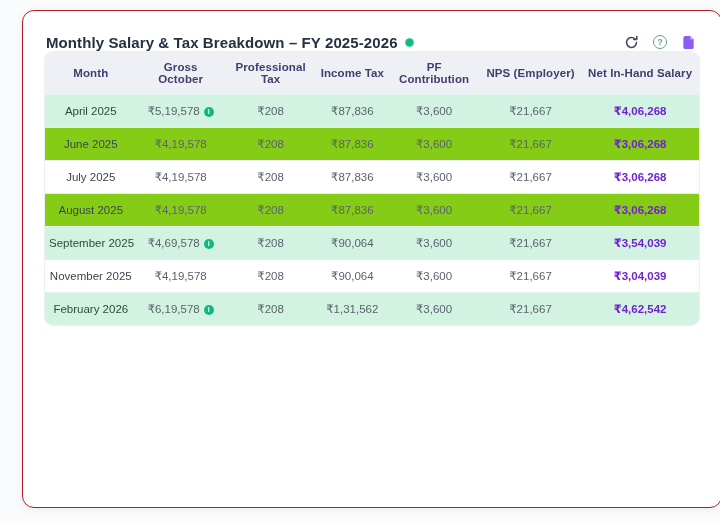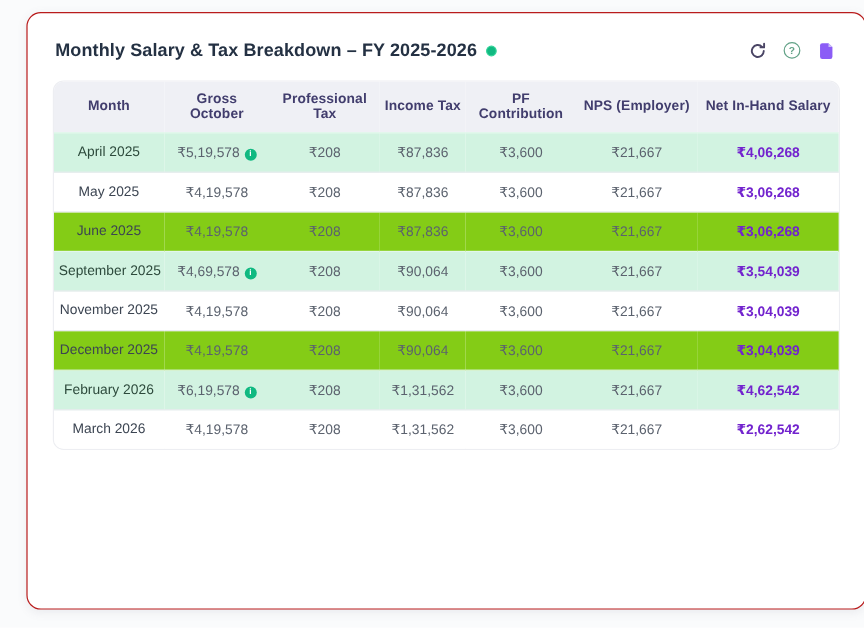--- a/index.html
+++ b/index.html
@@ -49,21 +49,21 @@
   .help-ring {
     width: 14px; height: 14px;
     border-radius: 50%;
     border: 1.4px solid #62a287;
     color: #62a287;
     font-size: 8.5px; font-weight: 700;
     display: inline-flex; align-items: center; justify-content: center;
     line-height: 1;
   }
   .table-wrap {
-    margin-top: 16px;
+    margin-top: 0;
     border-radius: 9px;
     overflow: hidden;
     border: 1px solid #edeef2;
   }
   table { width: 100%; border-collapse: collapse; table-layout: fixed; }
   thead th {
     background: #eff0f5;
     color: #413d6d;
     font-size: 11.5px;
     font-weight: 700;
@@ -164,31 +164,40 @@
       <tbody>
           <tr class="hl">
     <td class="month-col">April 2025</td>
     <td><span>₹5,19,578</span><span class="info-badge">i</span></td>
     <td>₹208</td>
     <td>₹87,836</td>
     <td>₹3,600</td>
     <td>₹21,667</td>
     <td class="net-col">₹4,06,268</td>
   </tr>
-          <tr class="plain">
-    <td class="month-col">May 2025</td>
-    <td><span>₹4,19,578</span></td>
-    <td>₹208</td>
-    <td>₹87,836</td>
-    <td>₹3,600</td>
-    <td>₹21,667</td>
-    <td class="net-col">₹3,06,268</td>
-  </tr>
           <tr class="stripe">
     <td class="month-col">June 2025</td>
+    <td><span>₹4,19,578</span></td>
+    <td>₹208</td>
+    <td>₹87,836</td>
+    <td>₹3,600</td>
+    <td>₹21,667</td>
+    <td class="net-col">₹3,06,268</td>
+  </tr>
+          <tr class="plain">
+    <td class="month-col">July 2025</td>
+    <td><span>₹4,19,578</span></td>
+    <td>₹208</td>
+    <td>₹87,836</td>
+    <td>₹3,600</td>
+    <td>₹21,667</td>
+    <td class="net-col">₹3,06,268</td>
+  </tr>
+          <tr class="stripe">
+    <td class="month-col">August 2025</td>
     <td><span>₹4,19,578</span></td>
     <td>₹208</td>
     <td>₹87,836</td>
     <td>₹3,600</td>
     <td>₹21,667</td>
     <td class="net-col">₹3,06,268</td>
   </tr>
           <tr class="hl">
     <td class="month-col">September 2025</td>
     <td><span>₹4,69,578</span><span class="info-badge">i</span></td>
@@ -200,44 +209,26 @@
   </tr>
           <tr class="plain">
     <td class="month-col">November 2025</td>
     <td><span>₹4,19,578</span></td>
     <td>₹208</td>
     <td>₹90,064</td>
     <td>₹3,600</td>
     <td>₹21,667</td>
     <td class="net-col">₹3,04,039</td>
   </tr>
-          <tr class="stripe">
-    <td class="month-col">December 2025</td>
-    <td><span>₹4,19,578</span></td>
-    <td>₹208</td>
-    <td>₹90,064</td>
-    <td>₹3,600</td>
-    <td>₹21,667</td>
-    <td class="net-col">₹3,04,039</td>
-  </tr>
           <tr class="hl">
     <td class="month-col">February 2026</td>
     <td><span>₹6,19,578</span><span class="info-badge">i</span></td>
     <td>₹208</td>
     <td>₹1,31,562</td>
     <td>₹3,600</td>
     <td>₹21,667</td>
     <td class="net-col">₹4,62,542</td>
   </tr>
-          <tr class="plain">
-    <td class="month-col">March 2026</td>
-    <td><span>₹4,19,578</span></td>
-    <td>₹208</td>
-    <td>₹1,31,562</td>
-    <td>₹3,600</td>
-    <td>₹21,667</td>
-    <td class="net-col">₹2,62,542</td>
-  </tr>
         </tbody>
     </table>
   </div>
 
 </div>
 
 </body></html>

